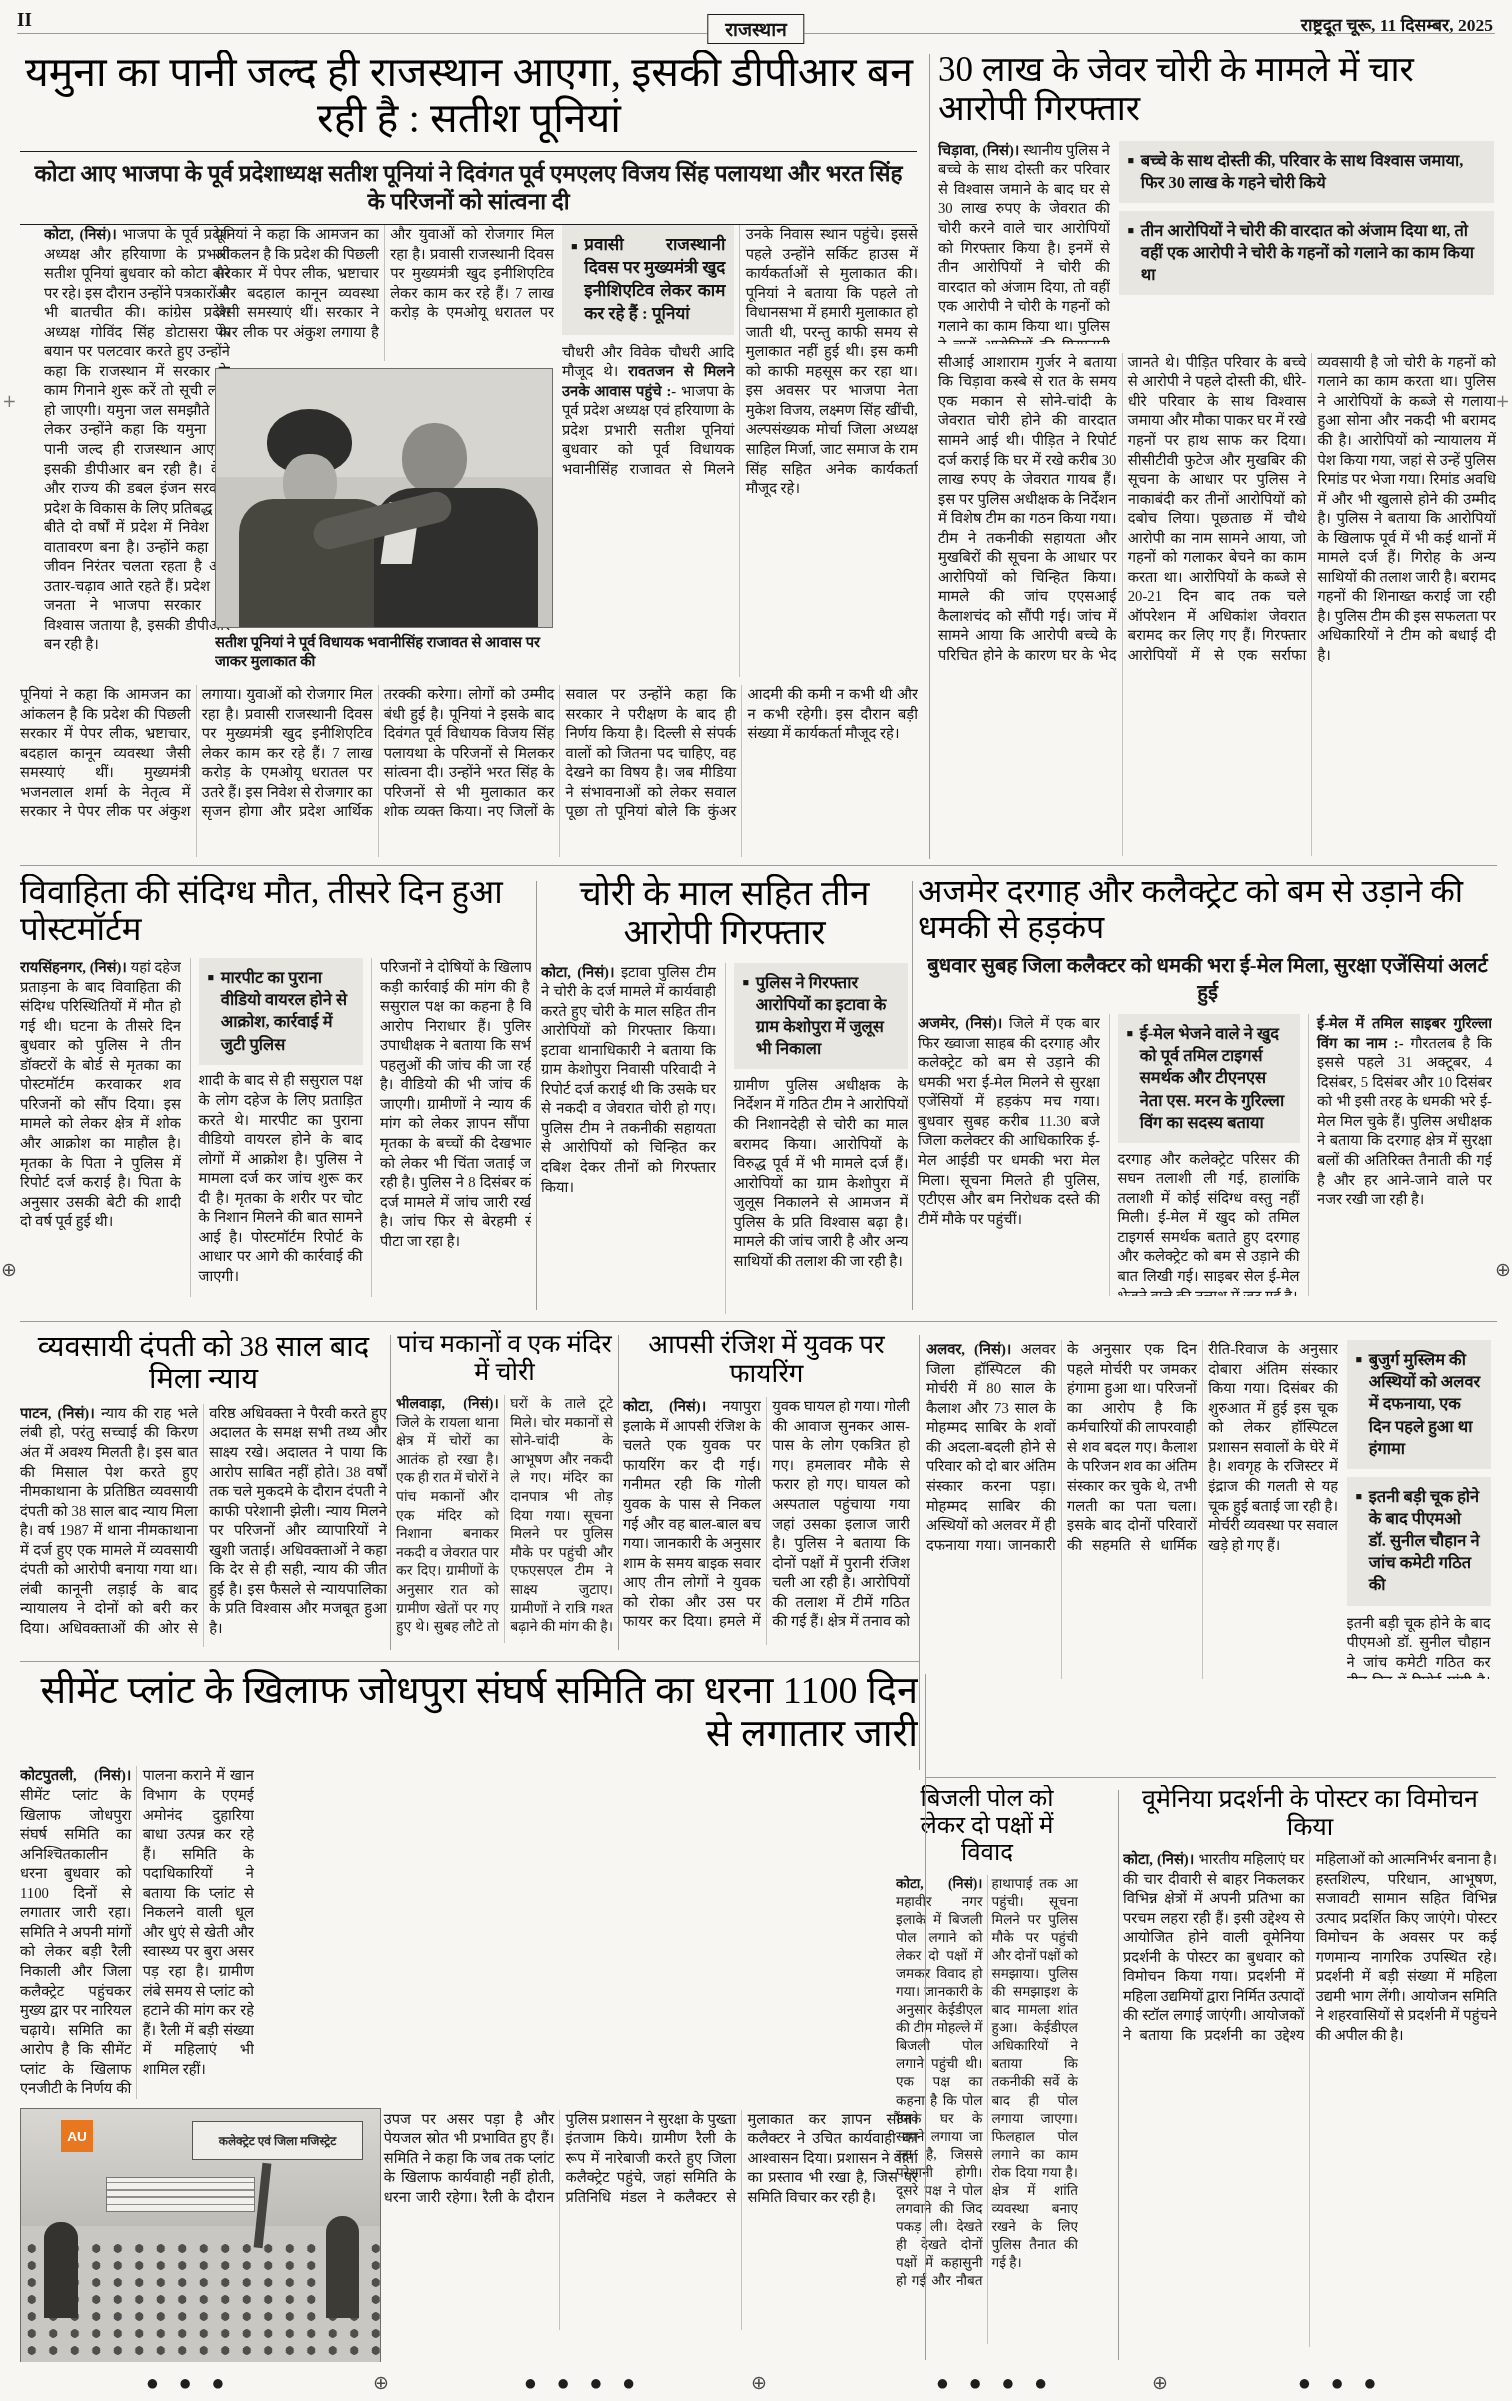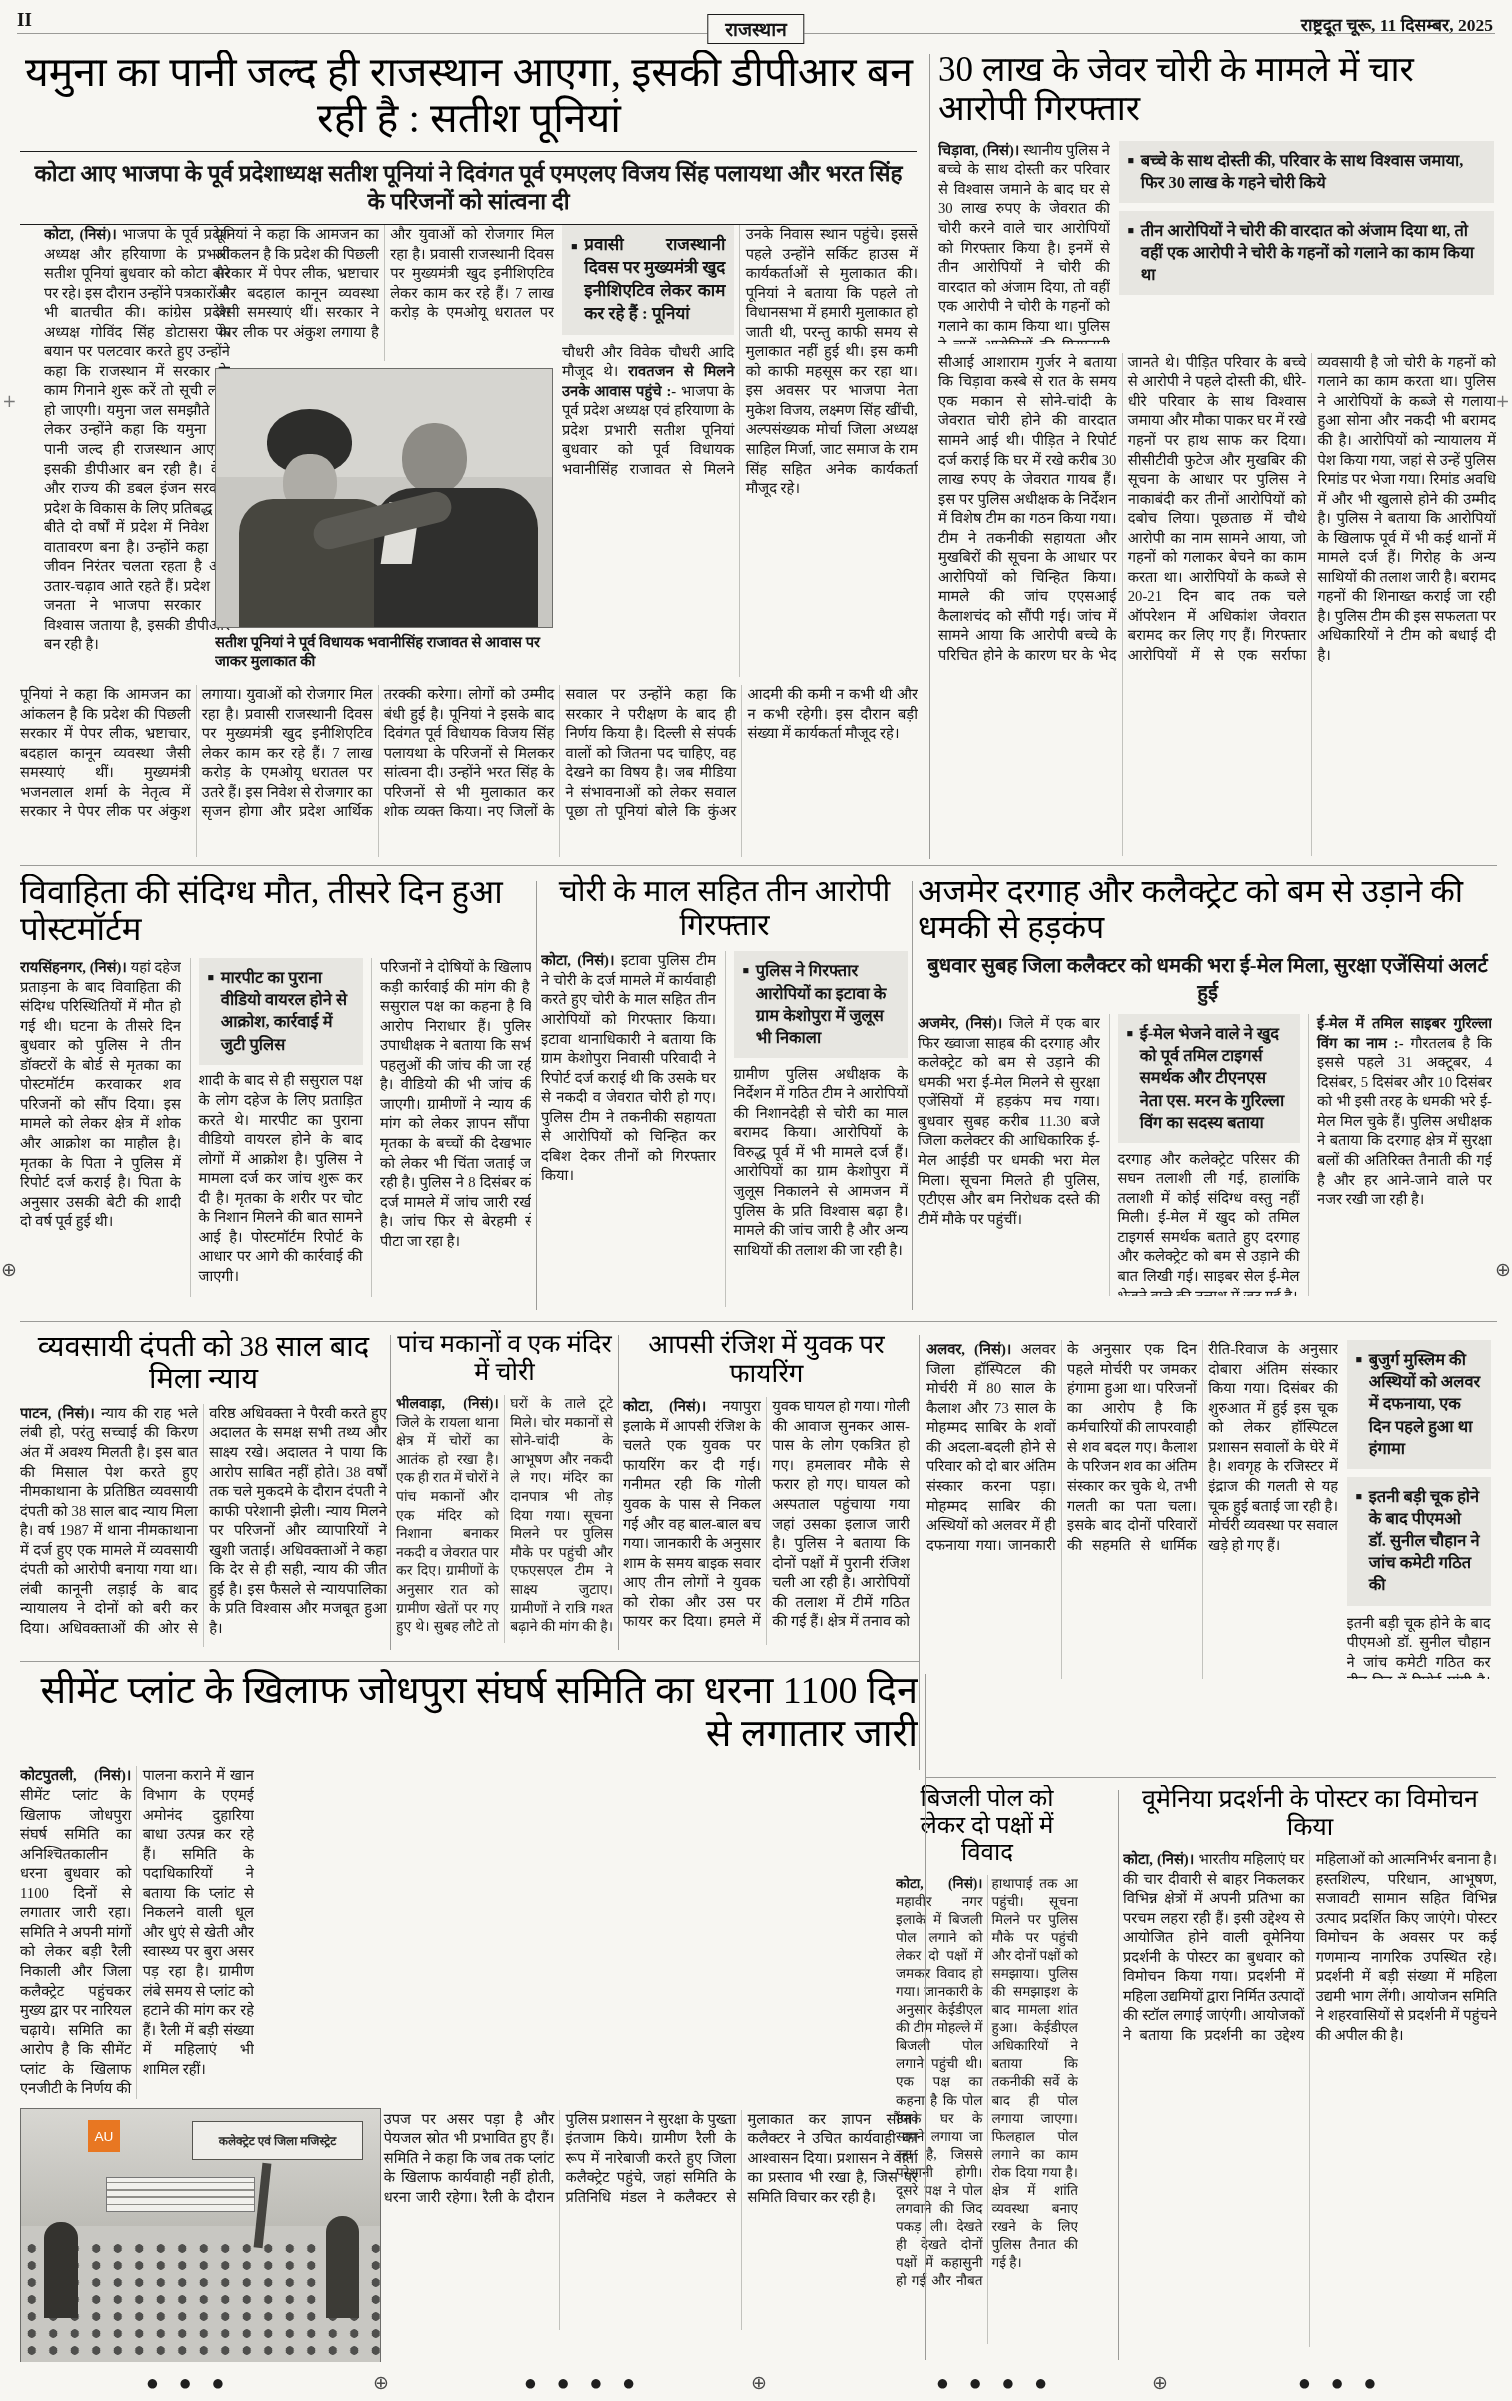--- a/index.html
+++ b/index.html
@@ -117,21 +117,21 @@
           <span class="sq">■</span>
           <span>मारपीट का पुराना वीडियो वायरल होने से आक्रोश, कार्रवाई में जुटी पुलिस</span>
         </div>
         <div class="bt">शादी के बाद से ही ससुराल पक्ष के लोग दहेज के लिए प्रताड़ित करते थे। मारपीट का पुराना वीडियो वायरल होने के बाद लोगों में आक्रोश है। पुलिस ने मामला दर्ज कर जांच शुरू कर दी है। मृतका के शरीर पर चोट के निशान मिलने की बात सामने आई है। पोस्टमॉर्टम रिपोर्ट के आधार पर आगे की कार्रवाई की जाएगी।</div>
       </div>
       <div class="bt col-fixed" style="width:155px;height:339px;border-left:0.6px solid #c2c2bd;padding-left:8px;">परिजनों ने दोषियों के खिलाफ कड़ी कार्रवाई की मांग की है। ससुराल पक्ष का कहना है कि आरोप निराधार हैं। पुलिस उपाधीक्षक ने बताया कि सभी पहलुओं की जांच की जा रही है। वीडियो की भी जांच की जाएगी। ग्रामीणों ने न्याय की मांग को लेकर ज्ञापन सौंपा। मृतका के बच्चों की देखभाल को लेकर भी चिंता जताई जा रही है। पुलिस ने 8 दिसंबर को दर्ज मामले में जांच जारी रखी है। जांच फिर से बेरहमी से पीटा जा रहा है।</div>
     </div>
   </div>
 
   <div class="art" style="left:541px;top:874px;width:367px;height:440px;">
-    <div class="hl center" style="font-size:30px;">चोरी के माल सहित तीन आरोपी गिरफ्तार</div>
+    <div class="hl center" style="font-size:35px;">चोरी के माल सहित तीन आरोपी गिरफ्तार</div>
     <div class="row" style="margin-top:10.2px;height:356px;">
       <div class="bt col-fixed" style="width:175px;height:356px;">
         <span class="dl">कोटा, (निसं)।</span>
         <span>इटावा पुलिस टीम ने चोरी के दर्ज मामले में कार्यवाही करते हुए चोरी के माल सहित तीन आरोपियों को गिरफ्तार किया। इटावा थानाधिकारी ने बताया कि ग्राम केशोपुरा निवासी परिवादी ने रिपोर्ट दर्ज कराई थी कि उसके घर से नकदी व जेवरात चोरी हो गए। पुलिस टीम ने तकनीकी सहायता से आरोपियों को चिन्हित कर दबिश देकर तीनों को गिरफ्तार किया।</span>
       </div>
       <div class="col-fixed" style="width:175px;height:356px;border-left:0.6px solid #c2c2bd;padding-left:8px;">
         <div class="bb" style="margin-bottom:6.8px;">
           <span class="sq">■</span>
           <span>पुलिस ने गिरफ्तार आरोपियों का इटावा के ग्राम केशोपुरा में जुलूस भी निकाला</span>
         </div>
@@ -220,21 +220,21 @@
     <div class="hl center" style="font-size:38px;text-align:right;">सीमेंट प्लांट के खिलाफ जोधपुरा संघर्ष समिति का धरना 1100 दिन से लगातार जारी</div>
     <div class="row" style="margin-top:12.4px;height:333px;flex-direction:column;">
       <div class="bt c2 col-fixed" style="width:234px;height:333px;">
         <span class="dl">कोटपुतली, (निसं)।</span>
         <span>सीमेंट प्लांट के खिलाफ जोधपुरा संघर्ष समिति का अनिश्चितकालीन धरना बुधवार को 1100 दिनों से लगातार जारी रहा। समिति ने अपनी मांगों को लेकर बड़ी रैली निकाली और जिला कलैक्ट्रेट पहुंचकर मुख्य द्वार पर नारियल चढ़ाये। समिति का आरोप है कि सीमेंट प्लांट के खिलाफ एनजीटी के निर्णय की पालना कराने में खान विभाग के एएमई अमोनंद दुहारिया बाधा उत्पन्न कर रहे हैं। समिति के पदाधिकारियों ने बताया कि प्लांट से निकलने वाली धूल और धुएं से खेती और स्वास्थ्य पर बुरा असर पड़ रहा है। ग्रामीण लंबे समय से प्लांट को हटाने की मांग कर रहे हैं। रैली में बड़ी संख्या में महिलाएं भी शामिल रहीं।</span>
       </div>
       <div class="col-fixed" style="width:361px;">
         <div class="photo" style="width:361px;height:294px;">
           <div class="ph-shape" style="left:0;top:0;width:100%;height:40%;background:linear-gradient(#d8d7d2,#bdbcb6);"></div>
           <div class="ph-shape" style="right:17px;top:12.4px;width:169px;height:37px;background:#efeeea;border:1.1px solid #55544f;display:flex;align-items:center;justify-content:center;font-weight:700;font-size:12px;color:#2c2c2a;">कलेक्ट्रेट एवं जिला मजिस्ट्रेट</div>
-          <div class="ph-shape" style="left:40px;top:11.3px;width:32px;height:32px;background:#e87722;display:flex;align-items:center;justify-content:center;font-weight:400;font-size:13.6px;color:#fff;font-family:'Liberation Sans',sans-serif;margin-left:27px;">AU</div>
+          <div class="ph-shape" style="left:40px;top:11.3px;width:32px;height:32px;background:#e87722;display:flex;align-items:center;justify-content:center;font-weight:700;font-size:13.6px;color:#fff;font-family:'Liberation Sans',sans-serif;">AU</div>
           <div class="ph-shape" style="left:85px;top:68px;width:147px;height:33px;background:#f1f0ec;border:0.6px solid #777;background-image:repeating-linear-gradient(0deg,#f1f0ec 0 5.6px,#8f8e89 5.6px 7.3px);"></div>
           <div class="ph-shape" style="left:237px;top:54px;width:9px;height:85px;background:#44433f;transform:rotate(6deg);"></div>
           <div class="crowd"></div>
           <div class="ph-shape" style="left:22.6px;top:113px;width:34px;height:96px;background:#34332f;border-radius:16px 16px 0 0;"></div>
           <div class="ph-shape" style="left:305px;top:107px;width:33px;height:102px;background:#3c3b36;border-radius:16px 16px 0 0;"></div>
         </div>
         <div class="cap">बड़ी संख्या में ग्रामीण रैली के रूप में नारेबाजी करते हुये जिला कलैक्ट्रेट पहुंचे।</div>
       </div>
       <div class="bt col-fixed" style="width:136px;height:333px;">कलैक्टर ने ज्ञापन लेकर संबंधित अधिकारियों को कार्यवाही के निर्देश दिये। एएमई ने तकनीकी कमेटी की जांच के बाद कार्यवाही का आश्वासन दिया। समिति ने चेतावनी दी कि मांगें पूरी नहीं होने पर आंदोलन और तेज किया जाएगा।</div>
       <div class="col-fixed" style="width:141px;display:flex;flex-direction:column;gap:8px;">

